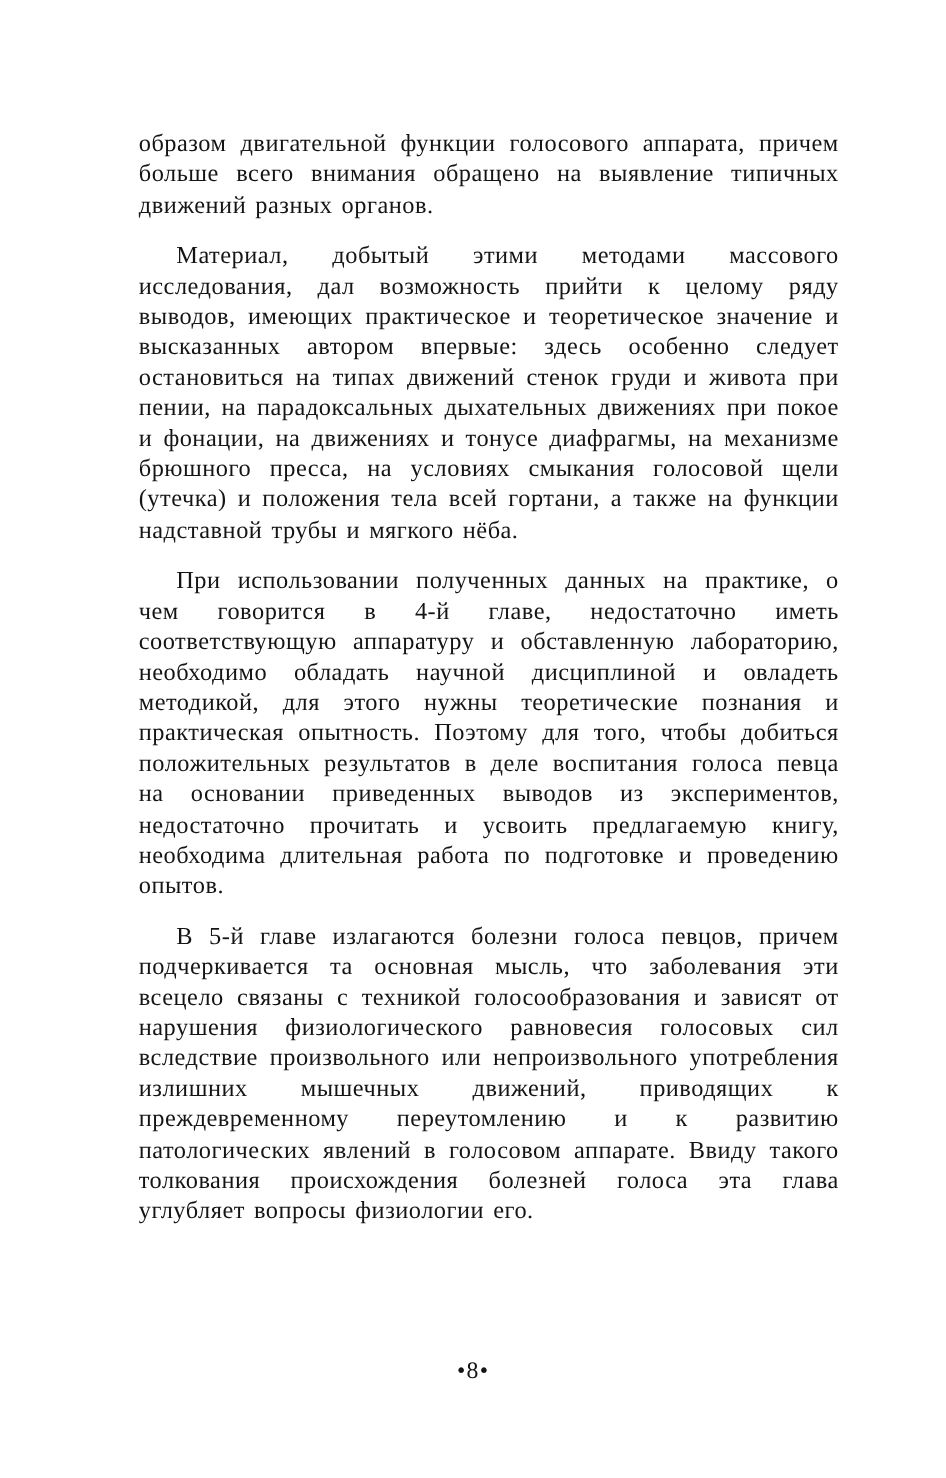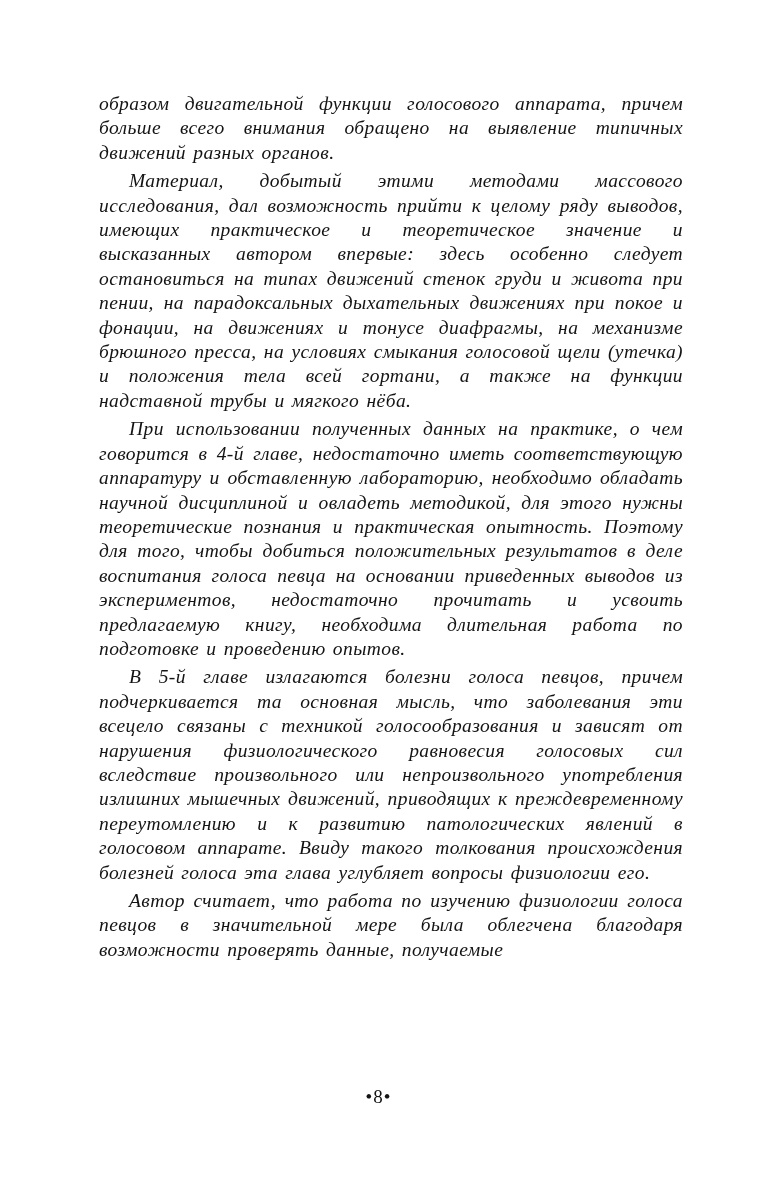--- a/index.html
+++ b/index.html
@@ -15,27 +15,26 @@
       font-family: "Liberation Serif", "DejaVu Serif", serif;
       color: #141414;
     }
     .text-block {
       position: absolute;
       left: 95px;
       top: 88px;
       width: 592px;
     }
     .text-block p {
-      margin: 4px;
+      margin: 16px;
       font-size: 19.5px;
       line-height: 24.4px;
       text-align: justify;
       word-spacing: 2px;
       letter-spacing: 0.4px;
-      font-style: italic;
     }
     .text-block p.indent {
       text-indent: 30px;
     }
     .page-number {
       position: absolute;
       top: 1086px;
       left: 0;
       width: 100%;
       text-align: center;
@@ -45,16 +44,15 @@
     }
   </style>
 </head>
 <body>
 
 <div class="text-block">
   <p>образом двигательной функции голосового аппарата, причем больше всего внимания обращено на выявление типичных движений разных органов.</p>
   <p class="indent">Материал, добытый этими методами массового исследования, дал возможность прийти к целому ряду выводов, имеющих практическое и теоретическое значение и высказанных автором впервые: здесь особенно следует остановиться на типах движений стенок груди и живота при пении, на парадоксальных дыхательных движениях при покое и фонации, на движениях и тонусе диафрагмы, на механизме брюшного пресса, на условиях смыкания голосовой щели (утечка) и положения тела всей гортани, а также на функции надставной трубы и мягкого нёба.</p>
   <p class="indent">При использовании полученных данных на практике, о чем говорится в 4-й главе, недостаточно иметь соответствующую аппаратуру и обставленную лабораторию, необходимо обладать научной дисциплиной и овладеть методикой, для этого нужны теоретические познания и практическая опытность. Поэтому для того, чтобы добиться положительных результатов в деле воспитания голоса певца на основании приведенных выводов из экспериментов, недостаточно прочитать и усвоить предлагаемую книгу, необходима длительная работа по подготовке и проведению опытов.</p>
   <p class="indent">В 5-й главе излагаются болезни голоса певцов, причем подчеркивается та основная мысль, что заболевания эти всецело связаны с техникой голосообразования и зависят от нарушения физиологического равновесия голосовых сил вследствие произвольного или непроизвольного употребления излишних мышечных движений, приводящих к преждевременному переутомлению и к развитию патологических явлений в голосовом аппарате. Ввиду такого толкования происхождения болезней голоса эта глава углубляет вопросы физиологии его.</p>
-  <p class="indent">Автор считает, что работа по изучению физиологии голоса певцов в значительной мере была облегчена благодаря возможности проверять данные, получаемые</p>
 </div>
 
 <div class="page-number">•8•</div>
 
 </body></html>

